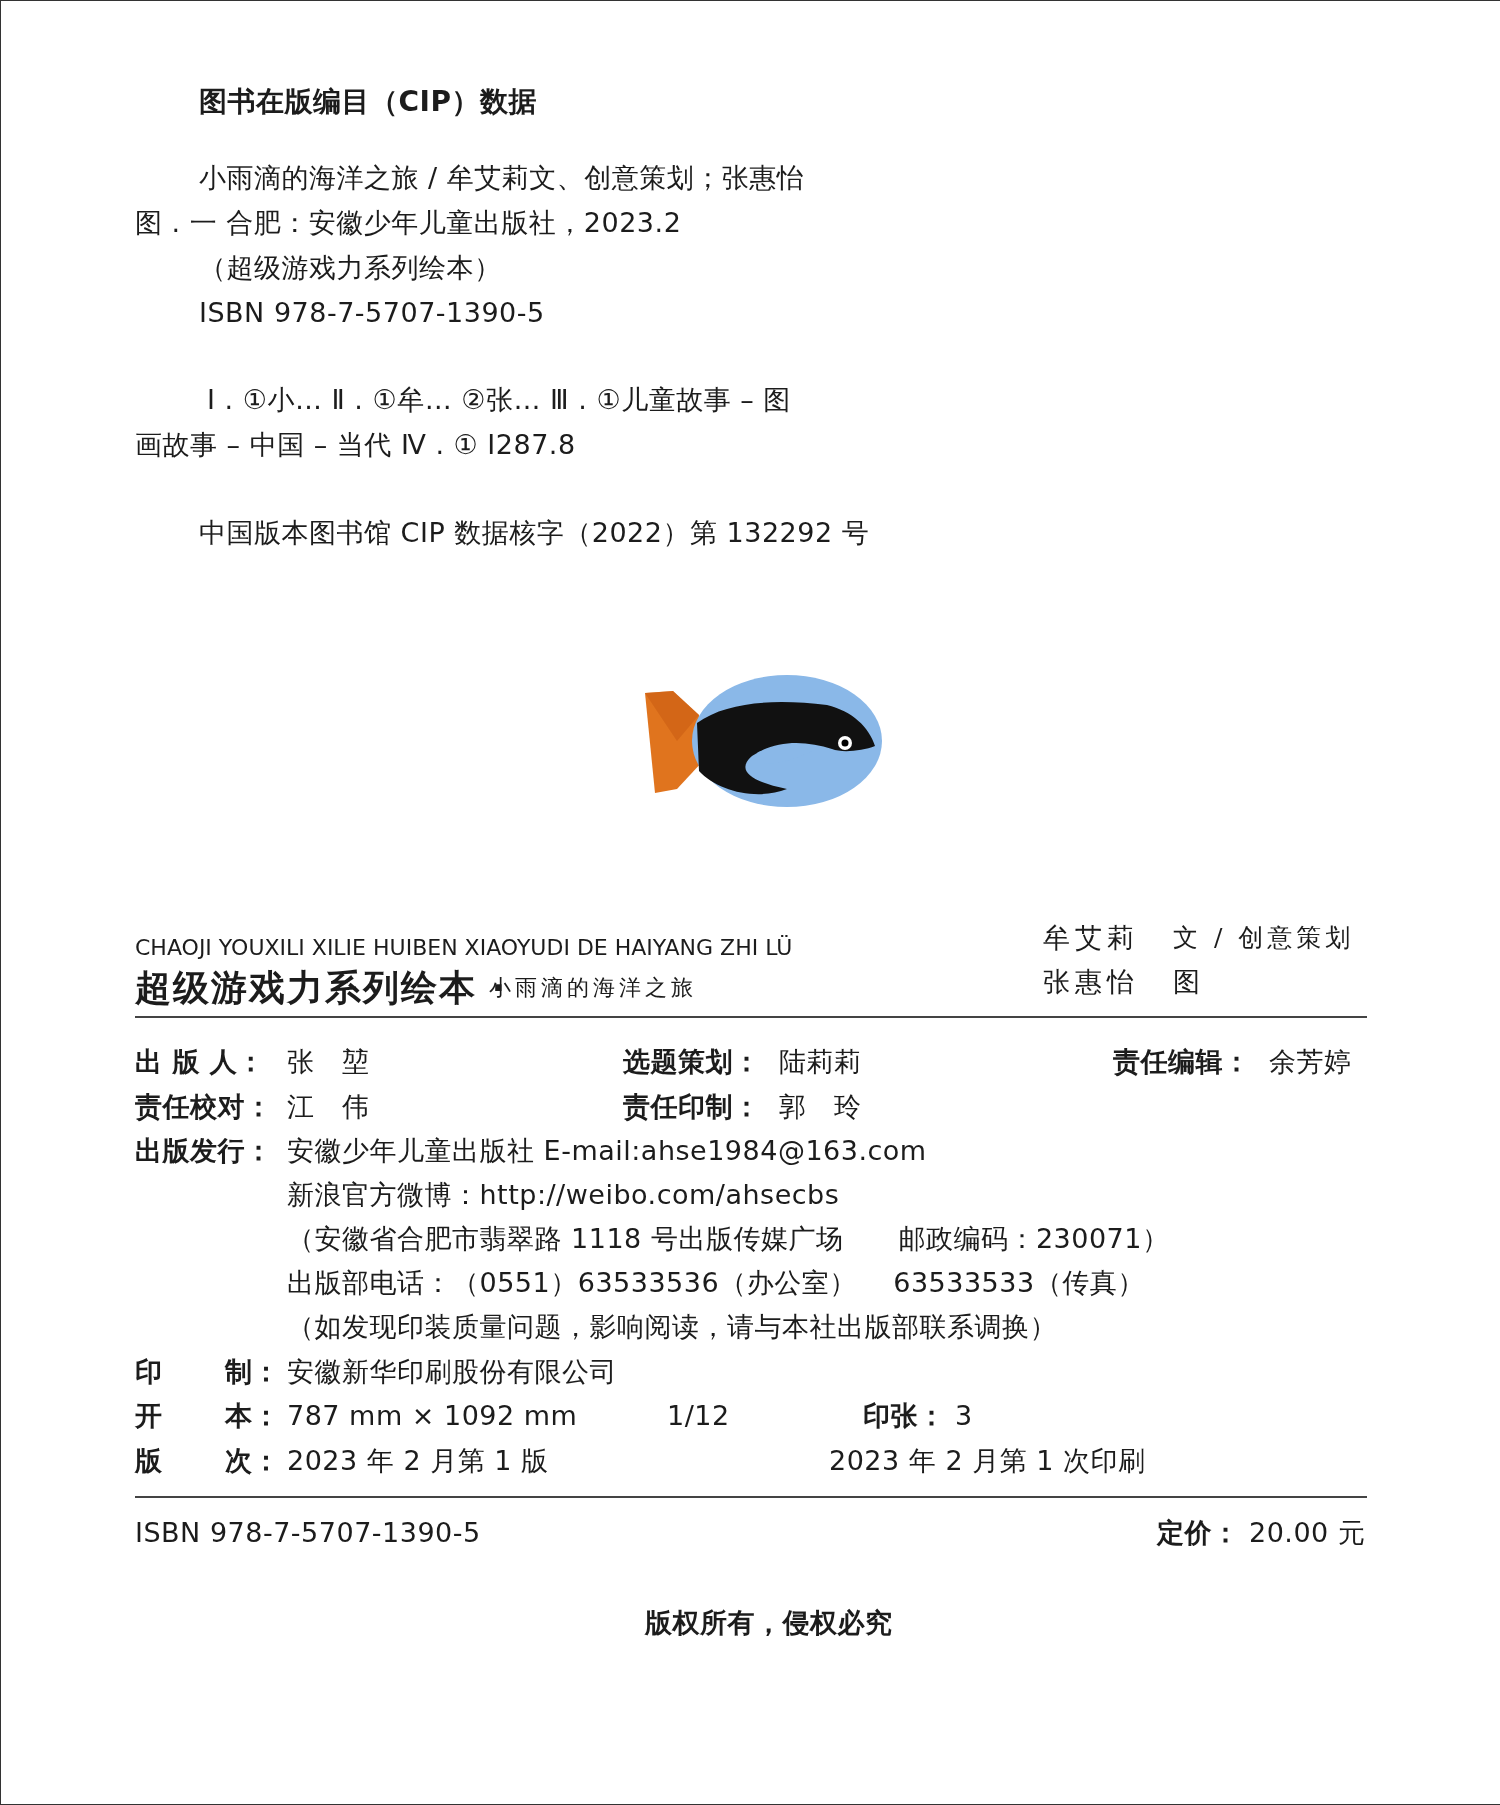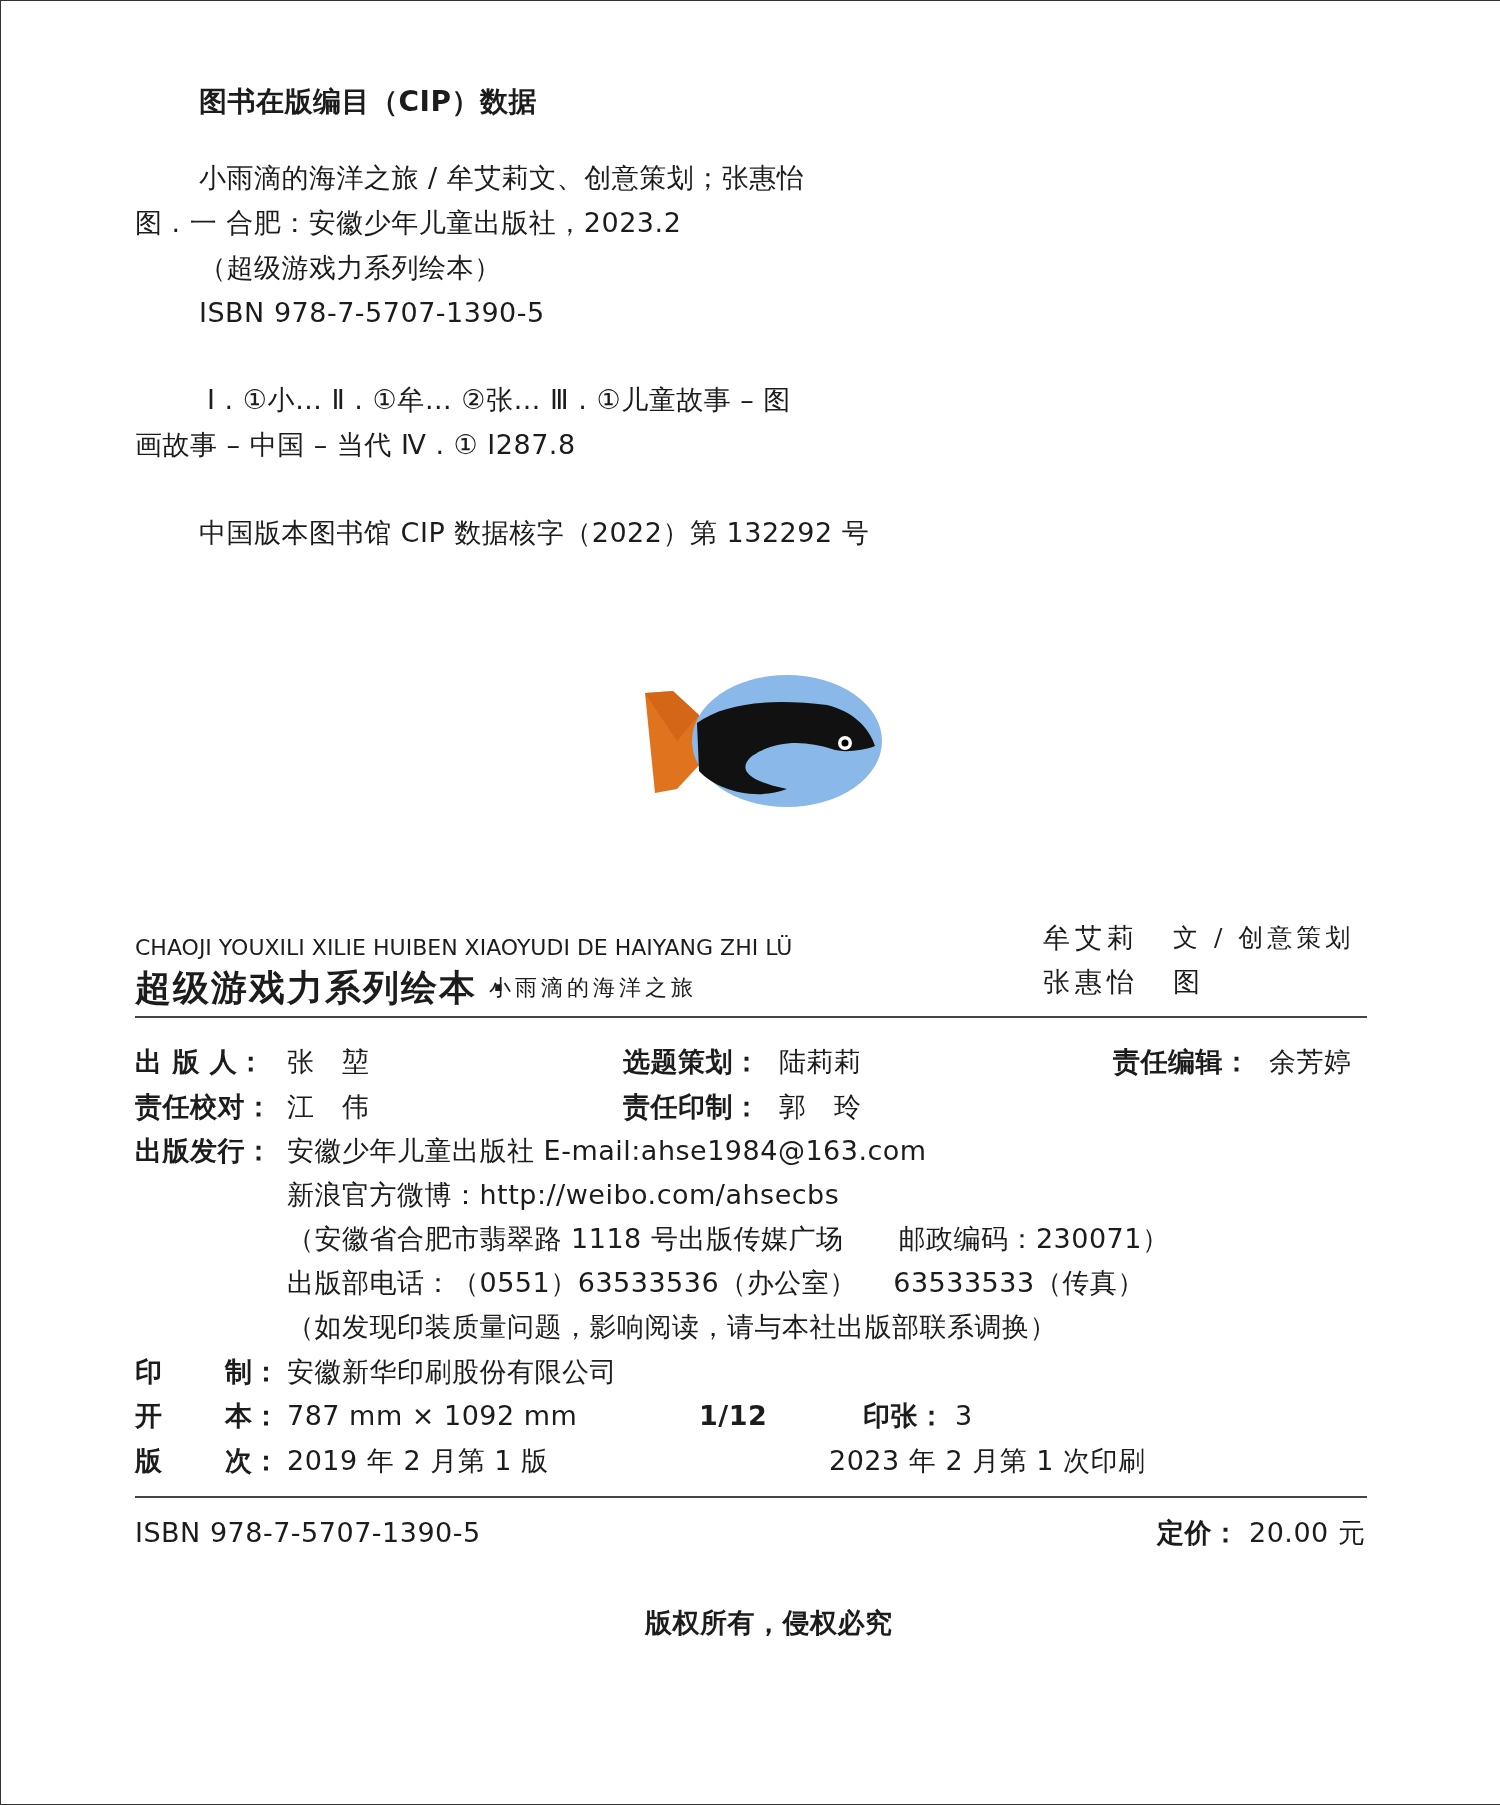--- a/index.html
+++ b/index.html
@@ -69,27 +69,27 @@
   <div class="t" style="left:286px;top:1265px;">出版部电话：（0551）63533536（办公室）　 63533533（传真）</div>
   <div class="t" style="left:286px;top:1309px;">（如发现印装质量问题，影响阅读，请与本社出版部联系调换）</div>
 
   <div class="t lbl" style="left:134px;top:1354px;">印</div>
   <div class="t lbl" style="left:224px;top:1354px;">制：</div>
   <div class="t" style="left:286px;top:1354px;">安徽新华印刷股份有限公司</div>
 
   <div class="t lbl" style="left:134px;top:1398px;">开</div>
   <div class="t lbl" style="left:224px;top:1398px;">本：</div>
   <div class="t" style="left:286px;top:1398px;">787 mm × 1092 mm</div>
-  <div class="t" style="left:698px;top:1398px;font-weight:bold;">1/12</div>
+  <div class="t" style="left:666px;top:1398px;">1/12</div>
   <div class="t lbl" style="left:862px;top:1398px;">印张：</div>
   <div class="t" style="left:954px;top:1398px;">3</div>
 
   <div class="t lbl" style="left:134px;top:1443px;">版</div>
   <div class="t lbl" style="left:224px;top:1443px;">次：</div>
-  <div class="t" style="left:286px;top:1443px;">2019 年 2 月第 1 版</div>
+  <div class="t" style="left:286px;top:1443px;">2023 年 2 月第 1 版</div>
   <div class="t" style="left:828px;top:1443px;">2023 年 2 月第 1 次印刷</div>
 
   <div class="hr" style="left:134px;top:1495px;width:1232px;"></div>
 
   <div class="t" style="left:134px;top:1515px;">ISBN 978-7-5707-1390-5</div>
   <div class="t lbl" style="left:1156px;top:1515px;">定价：</div>
   <div class="t" style="left:1248px;top:1515px;">20.00 元</div>
 
   <div class="t b" style="left:644px;top:1585px;margin-top:20px;">版权所有，侵权必究</div>
 </div>

